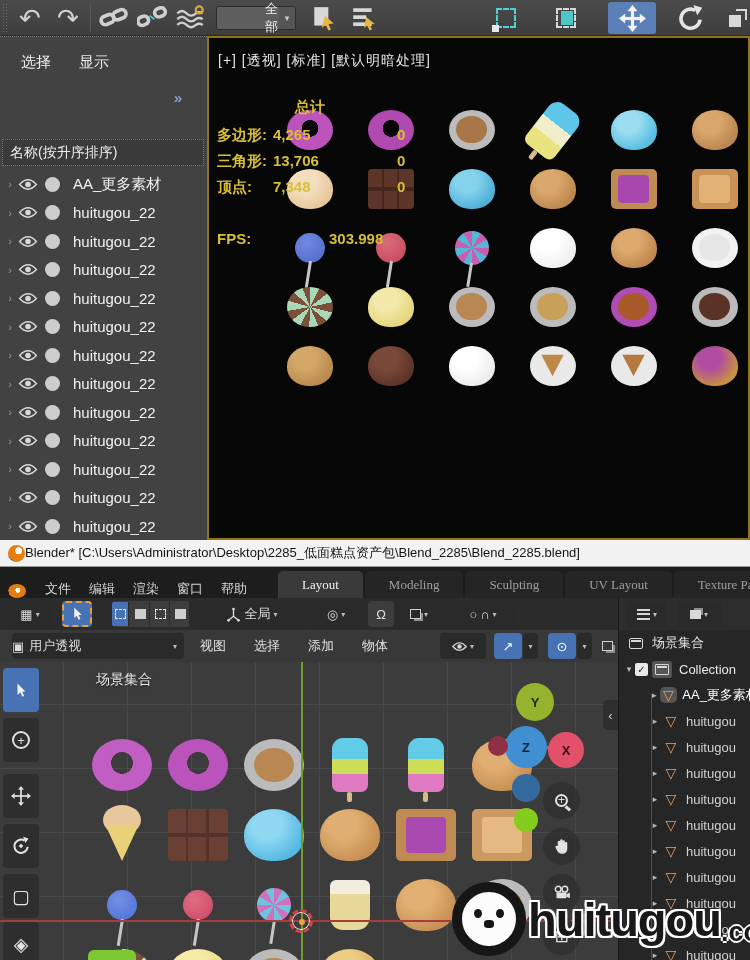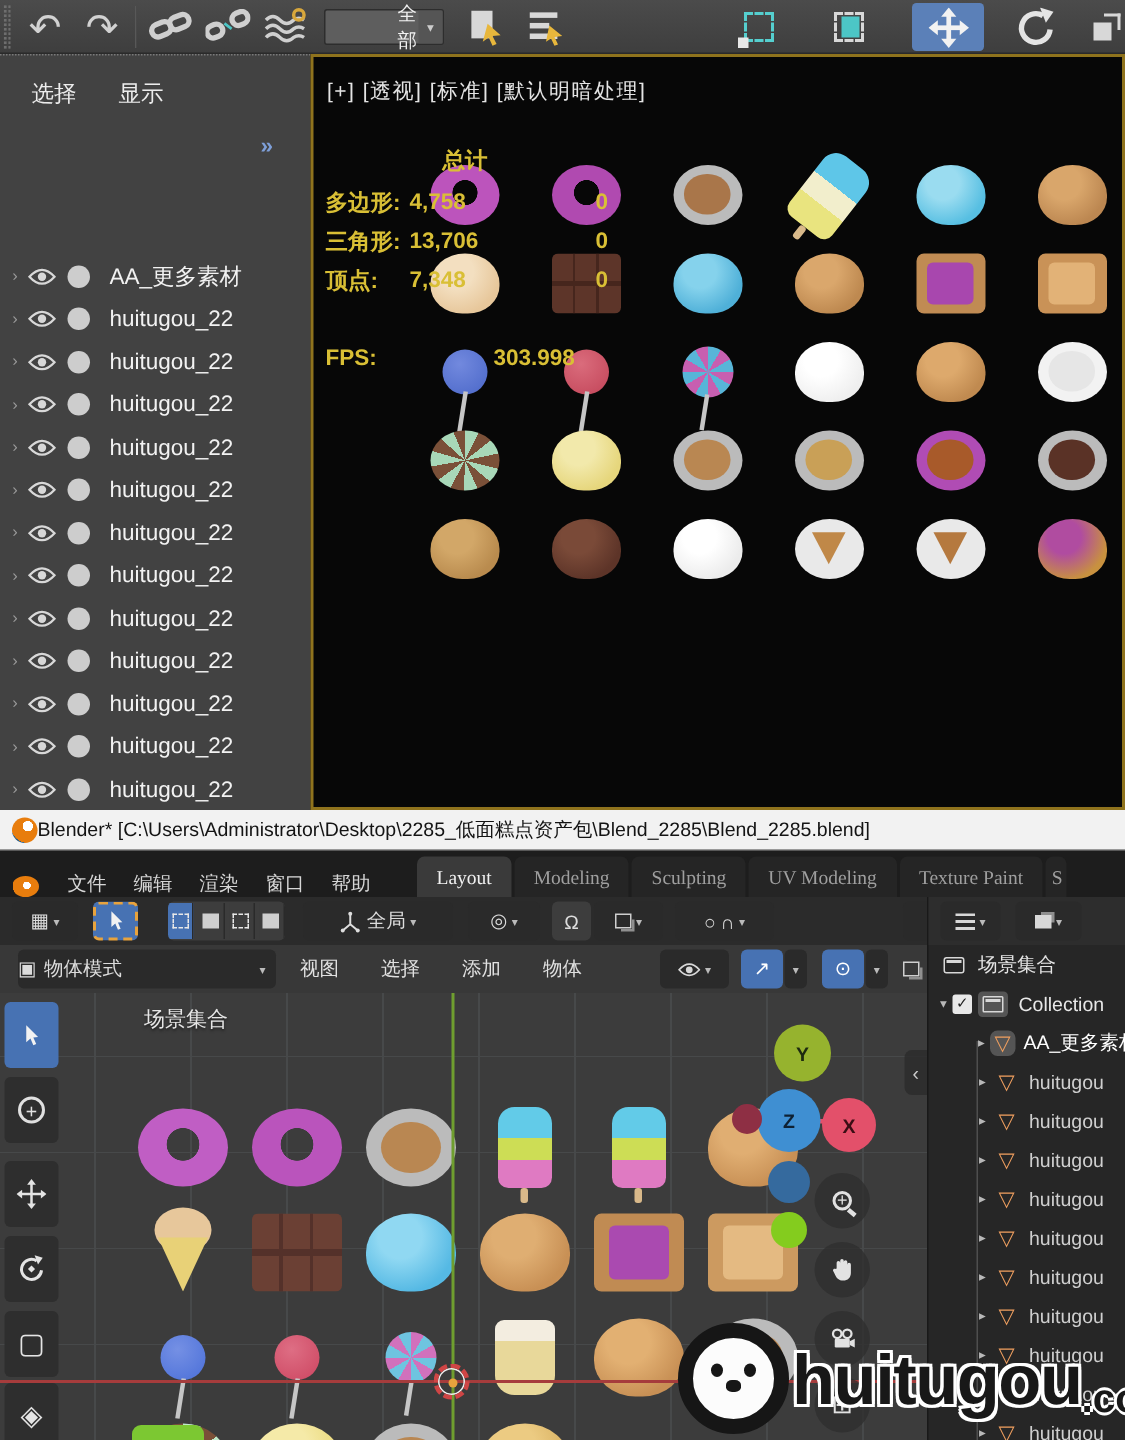--- a/index.html
+++ b/index.html
@@ -100,21 +100,21 @@
   #bl-title{position:absolute;left:0;top:0;width:750px;height:27px;background:#f2f2f2;
     border-bottom:1px solid #9a9a9a;display:flex;align-items:center;}
   #bl-logo{width:17px;height:17px;border-radius:50%;margin-left:8px;
     background:radial-gradient(circle at 62% 34%,#fff 0 22%,#e87d0d 23% 72%,#2b5f87 73%);}
   #bl-title-text{margin-left:0;font-size:13px;color:#141414;white-space:nowrap;}
   #bl-top{position:absolute;left:0;top:27px;width:750px;height:31px;background:#1d1d1d;display:flex;align-items:flex-end;font-family:Liberation Serif, serif;}
   #bl-top .blogo{width:18px;height:14px;margin:0 10px 0 8px;
     background:radial-gradient(circle at 55% 45%,#fff 0 20%,#e87d0d 21% 75%,transparent 76%);border-radius:50%;}
   .bl-menu{color:#d6d6d6;font-size:13px;margin:0 9px;}
   #bl-tabs{display:flex;margin-left:22px;height:31px;align-items:flex-end;overflow:hidden;flex:1;}
-  .bl-tab{height:27px;line-height:27px;padding:0 13px;font-size:13px;color:#9f9f9f;background:#252525;
+  .bl-tab{height:27px;line-height:27px;padding:0 24px;font-size:13px;color:#9f9f9f;background:#252525;
     border-radius:5px 5px 0 0;margin-right:2px;white-space:nowrap;}
   .bl-tab.on{background:#3a3a3a;color:#f0f0f0;}
   .bl-tab.partial{padding:0 4px;width:14px;overflow:hidden;}
 
   #bl-row1{position:absolute;left:0;top:58px;width:618px;height:32px;background:#2b2b2b;}
   #bl-row2{position:absolute;left:0;top:90px;width:618px;height:32px;background:#383838;}
   .bbtn{position:absolute;top:3px;height:26px;background:#3d3d3d;border-radius:4px;display:flex;
     align-items:center;justify-content:center;color:#dcdcdc;font-size:13px;gap:3px;}
   .bbtn.dark{background:#2a2a2a;}
   .bbtn.blue{background:#4772b3;color:#fff;}
@@ -270,20 +270,21 @@
       </button>
       <button class="tbb" style="left:720px">
           <span class="ic-scale"></span>
         </button>
     </div>
 
     <div id="mx-panel">
       <span class="mx-tab" style="left:21px">选择</span>
       <span class="mx-tab" style="left:79px">显示</span>
       <span id="mx-chев">»</span>
+      <div id="mx-sorthdr">名称(按升序排序)</div>
       <div id="mx-list">
           <div class="mx-row">
             <span class="mx-exp">›</span>
             <span class="mx-eye">
               <svg width="20" height="13" viewBox="0 0 20 14">
                 <path d="M1 7Q10-3 19 7Q10 17 1 7Z" fill="none" stroke="#d8d8d8" stroke-width="1.6"></path>
                 <circle cx="10" cy="7" r="3" fill="#d8d8d8"></circle>
               </svg>
             </span>
             <span class="mx-dot"></span>
@@ -515,21 +516,21 @@
             <div class="m m-pslice" style="--c1: #b5793f;"></div>
           </div>
           <div class="mcell">
             <div class="m m-round" style="--c1: #c8913f; --c2: #b04ca0;"></div>
           </div>
         </div>
       <div id="mx-stats">
         <span class="total">总计</span>
         <div class="strow" style="top:88px">
           <span class="sl">多边形:</span>
-          <span class="sv">4,758</span>
+          <span class="sv">4,265</span>
           <span class="sz">0</span>
         </div>
         <div class="strow" style="top:114px">
           <span class="sl">三角形:</span>
           <span class="sv">13,706</span>
           <span class="sz">0</span>
         </div>
         <div class="strow" style="top:140px">
           <span class="sl">顶点:</span>
           <span class="sv">7,348</span>
@@ -553,21 +554,21 @@
       <span class="blogo"></span>
       <span class="bl-menu">文件</span>
       <span class="bl-menu">编辑</span>
       <span class="bl-menu">渲染</span>
       <span class="bl-menu">窗口</span>
       <span class="bl-menu">帮助</span>
       <div id="bl-tabs">
         <span class="bl-tab on">Layout</span>
         <span class="bl-tab">Modeling</span>
         <span class="bl-tab">Sculpting</span>
-        <span class="bl-tab">UV Modeling</span>
+        <span class="bl-tab">UV Layout</span>
         <span class="bl-tab">Texture Paint</span>
         <span class="bl-tab partial">S</span>
       </div>
     </div>
 
     <div id="bl-row1">
       <button class="bbtn dark" style="left:8px;width:44px">
         <span>▦</span>
         <span class="cv">▾</span>
       </button>
@@ -617,21 +618,21 @@
         <span>○</span>
         <span>∩</span>
         <span class="cv">▾</span>
       </button>
       <button class="bbtn dark" style="left:602px;width:20px"></button>
     </div>
 
     <div id="bl-row2">
       <button class="bbtn dark" style="left:12px;width:172px">
         <span>▣</span>
-        <span style="flex:1;text-align:left;margin-left:2px">物体模式</span>
+        <span style="flex:1;text-align:left;margin-left:2px">用户透视</span>
         <span class="cv" style="margin-right:7px">▾</span>
       </button>
       <span class="bl-hmenu" style="left:200px">视图</span>
       <span class="bl-hmenu" style="left:254px">选择</span>
       <span class="bl-hmenu" style="left:308px">添加</span>
       <span class="bl-hmenu" style="left:362px">物体</span>
       <button class="bbtn dark" style="left:440px;width:46px">
         <svg width="15" height="11" viewBox="0 0 20 14">
             <path d="M1 7Q10-3 19 7Q10 17 1 7Z" fill="none" stroke="#d8d8d8" stroke-width="1.6"></path>
             <circle cx="10" cy="7" r="3" fill="#d8d8d8"></circle>

